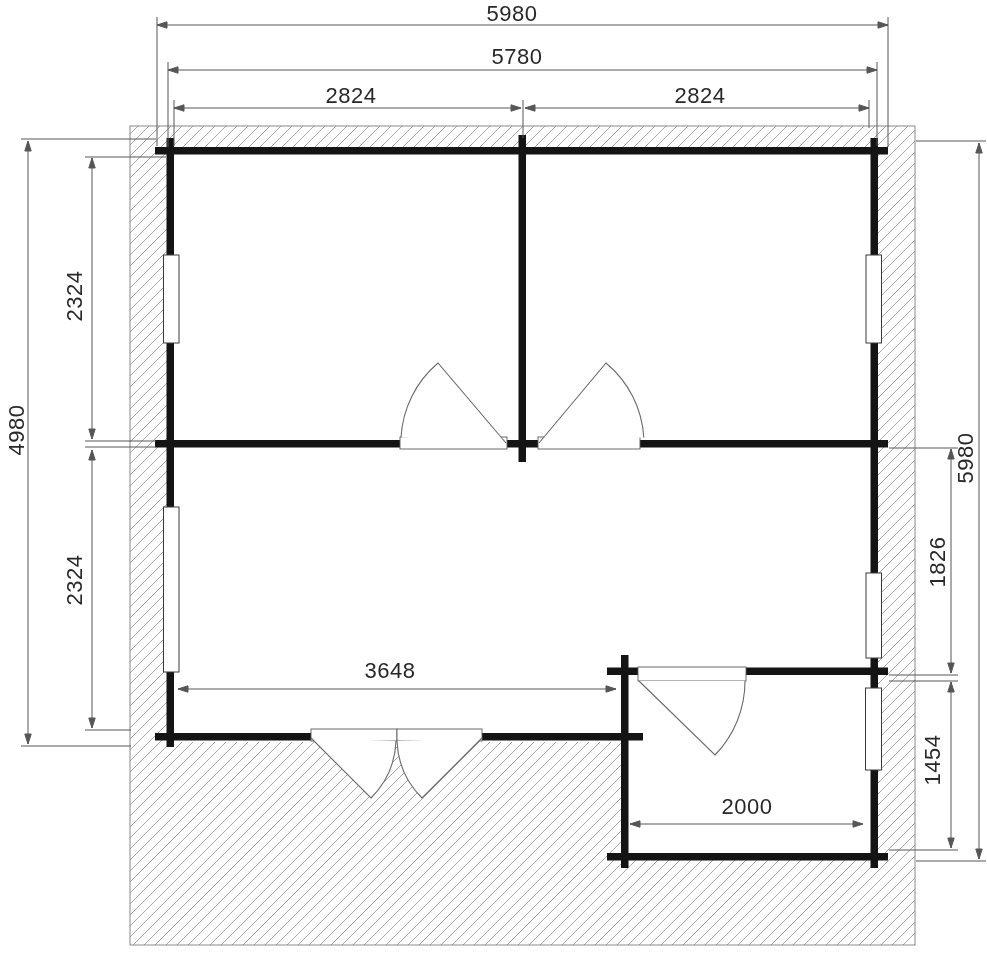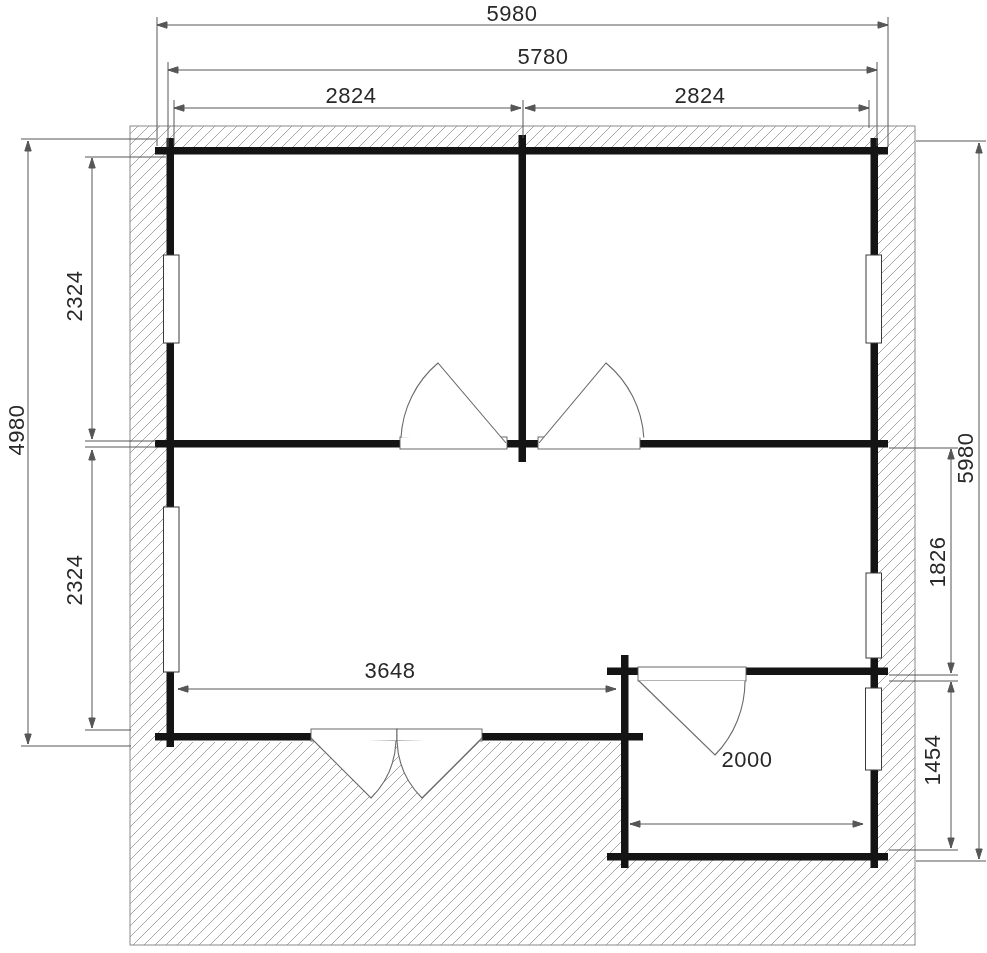--- a/index.html
+++ b/index.html
@@ -130,28 +130,28 @@
       <polygon points="951,682 947.8,692 954.2,692"></polygon>
         <polygon points="951,848 947.8,838 954.2,838"></polygon>
 
       <path fill="none" d="M979 143 V859 M916 141 H986 M916 861 H986"></path>
       <polygon points="979,143 975.8,153 982.2,153"></polygon>
         <polygon points="979,859 975.8,849 982.2,849"></polygon>
     </g>
   </svg>
 
   <div class="dim-label" style="left:512px;top:14px;">5980</div>
-  <div class="dim-label" style="left:543px;top:57px;">5780</div>
+  <div class="dim-label" style="left:517px;top:57px;">5780</div>
   <div class="dim-label" style="left:351px;top:96px;">2824</div>
   <div class="dim-label" style="left:700px;top:96px;">2824</div>
 
   <div class="dim-label vert" style="left:17px;top:430px;">4980</div>
   <div class="dim-label vert" style="left:75px;top:296px;">2324</div>
   <div class="dim-label vert" style="left:75px;top:580px;">2324</div>
 
   <div class="dim-label vert" style="left:966px;top:458px;">5980</div>
   <div class="dim-label vert" style="left:938px;top:562px;">1826</div>
   <div class="dim-label vert" style="left:933px;top:760px;">1454</div>
 
   <div class="dim-label" style="left:390px;top:671px;text-align:right;">3648</div>
-  <div class="dim-label" style="left:747px;top:760px;">2000</div>
+  <div class="dim-label" style="left:747px;top:807px;">2000</div>
 
 </div>
 
 </body></html>

